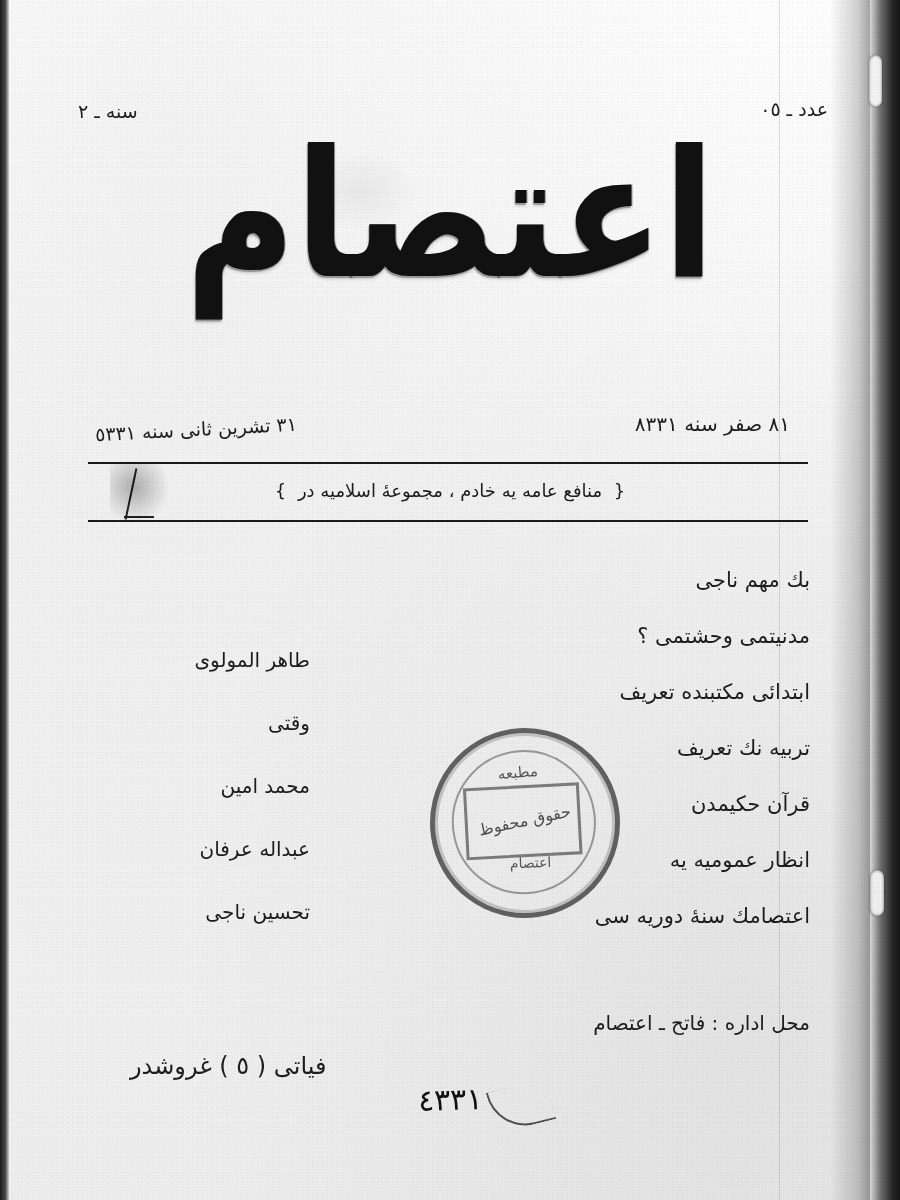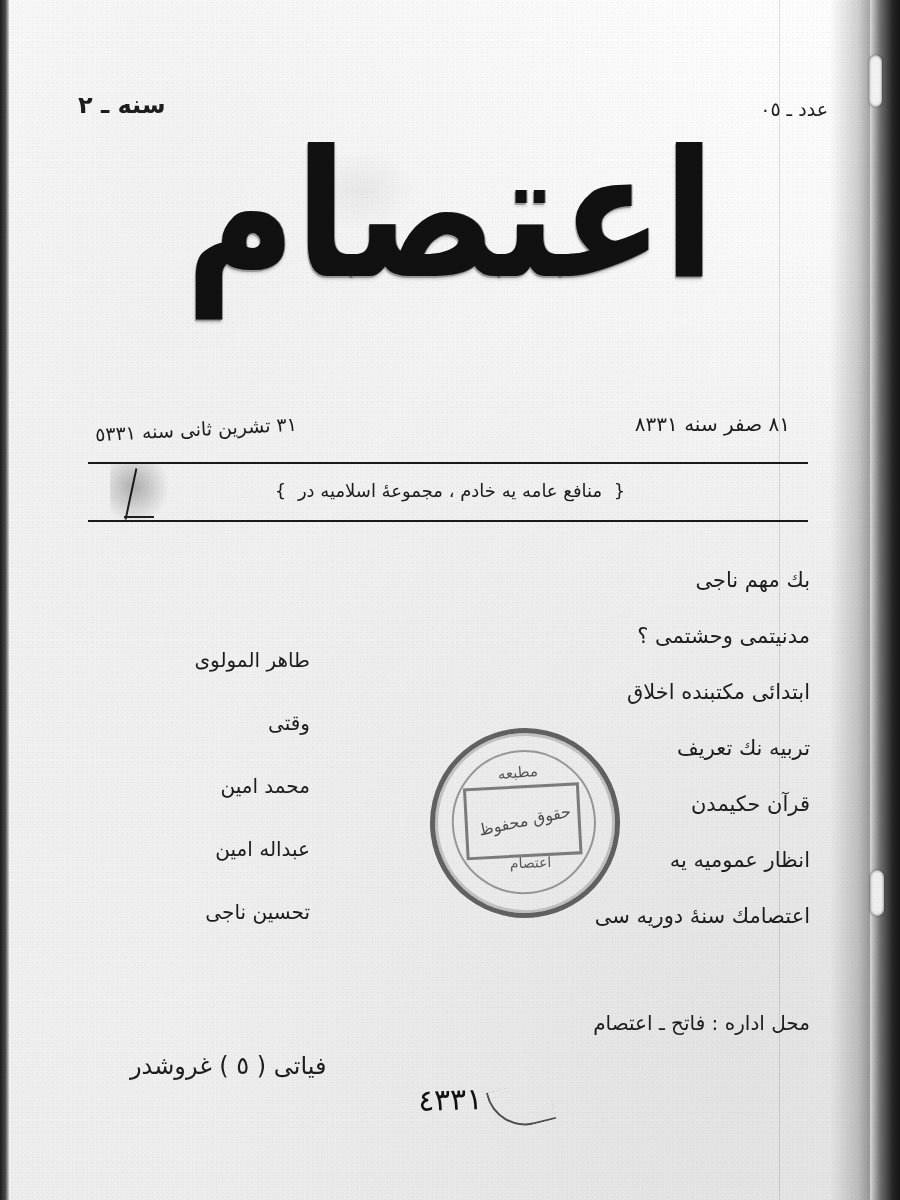--- a/index.html
+++ b/index.html
@@ -90,24 +90,23 @@
 
   
   .issue-no {
     position: absolute;
     right: 72px; top: 98px;
     font-size: 19px;
     letter-spacing: 2px;
   }
   .year-no {
     position: absolute;
-    left: 78px; top: 91px;
-    font-size: 24px;
+    left: 78px; top: 100px;
+    font-size: 19px;
     letter-spacing: 2px;
-    font-weight: bold;
   }
 
   
   .masthead {
     position: absolute;
     left: 0; right: 0; top: 140px;
     text-align: center;
     font-size: 150px;
     line-height: 1;
     color: #111;
@@ -318,32 +317,32 @@
     <span>منافع عامه يه خادم ، مجموعهٔ اسلاميه در</span>
     <span class="motto-bracket">}</span>
   </div>
   <div class="rule rule-bottom"></div>
   <div class="corner-mark"></div>
   <div class="smudge-a"></div>
 
   <div class="toc-right">
     <div class="ar entry">بك مهم ناجى</div>
     <div class="ar entry">مدنيتمى وحشتمى ؟</div>
-    <div class="ar entry">ابتدائى مكتبنده اخلاق</div>
+    <div class="ar entry">ابتدائى مكتبنده تعريف</div>
     <div class="ar entry">تربيه نك تعريف</div>
     <div class="ar entry">قرآن حكيمدن</div>
     <div class="ar entry">انظار عموميه يه</div>
     <div class="ar entry">اعتصامك سنهٔ دوريه سى</div>
   </div>
 
   <div class="toc-left">
     <div class="ar author">طاهر المولوى</div>
     <div class="ar author">وقتى</div>
     <div class="ar author">محمد امين</div>
-    <div class="ar author">عبداله امين</div>
+    <div class="ar author">عبداله عرفان</div>
     <div class="ar author">تحسين ناجى</div>
   </div>
 
   <div class="stamp">
     <div class="inner-ring"></div>
     <div class="stamp-box"></div>
     <div class="ar stamp-text-top">مطبعه</div>
     <div class="ar stamp-text-mid">حقوق محفوظ</div>
     <div class="ar stamp-text-bottom">اعتصام</div>
   </div>

